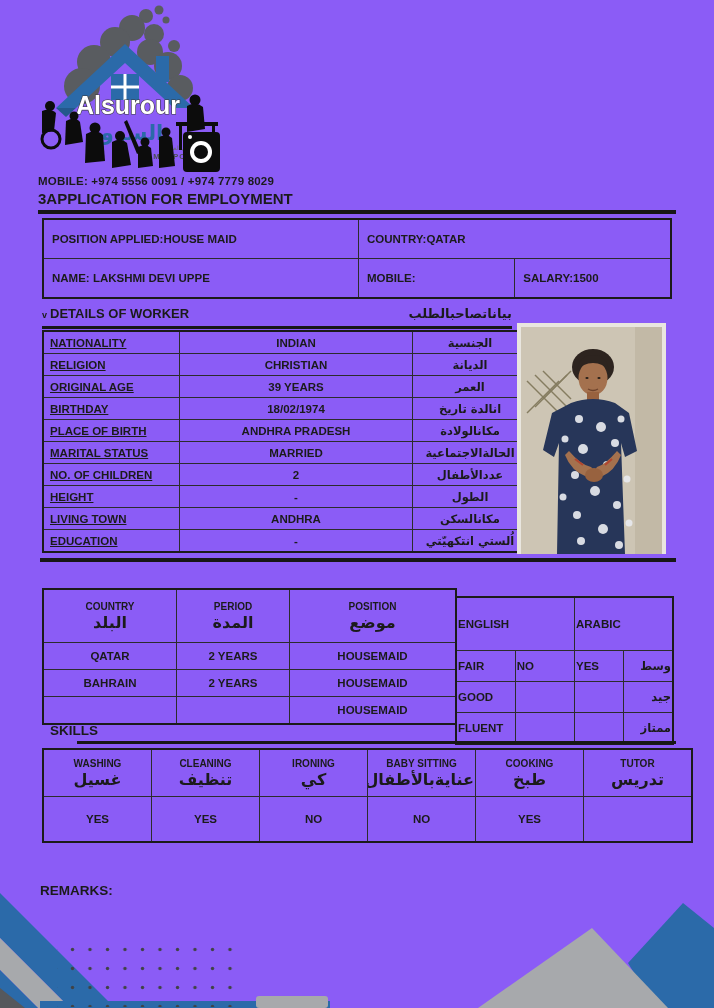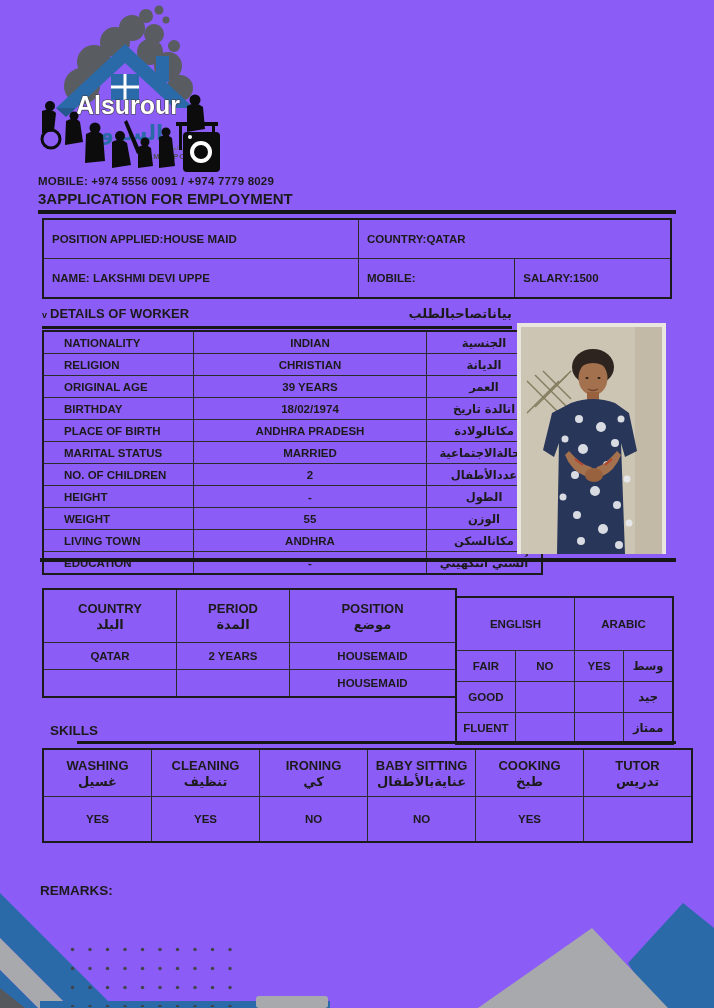--- a/index.html
+++ b/index.html
@@ -26,37 +26,37 @@
   .h-remarks{left:40px;top:835px;font-size:13.5px;font-weight:700;margin-top:48px;}
   
   table.tbl{border-collapse:collapse;table-layout:fixed;}
   table.tbl td{border:1px solid #2c2c2c;font-size:11.5px;font-weight:600;
                vertical-align:middle;overflow:hidden;}
   table.tbl{border:2px solid #1b1b1b;}
   .app-table{left:42px;top:218px;width:630px;}
   .app-table td{height:38px;padding:0 8px;}
   .det-table{left:42px;top:330px;width:470px;}
   .det-table td{height:19px;font-size:11px;}
-  .det-table td.lbl{padding-left:20px;}
+  .det-table td.lbl{padding-left:6px;text-decoration:underline;}
   .det-table td.val{text-align:center;}
   .det-table td.arc{text-align:center;font-size:11.5px;}
   .emp-table{left:42px;top:588px;width:403px;}
   .emp-table td{text-align:center;}
   .emp-table td.hed{height:50px;}
   .emp-table td.dat{height:24px;}
   .lang-table{left:455px;top:596px;width:210px;}
-  .lang-table td{text-align:center;font-size:11px;}
+  .lang-table td{font-size:11px;}
   .lang-table td.hed{height:50px;font-size:11.5px;}
   .lang-table td.r{height:28px;}
   .skl-table{left:42px;top:748px;width:630px;border-width:1.5px;}
   .skl-table td{text-align:center;}
   .skl-table td.hed{height:44px;}
   .skl-table td.dat{height:42px;}
-  .hed .en{display:block;font-size:13px;font-weight:600;}
-  .hed .arx{display:block;font-size:13px;font-weight:600;margin-top:1px;}
+  .hed .en{display:block;font-size:10px;font-weight:600;}
+  .hed .arx{display:block;font-size:16px;font-weight:600;margin-top:1px;}
   
   .photo{left:517px;top:323px;width:149px;height:231px;}
   .logo{left:28px;top:4px;width:214px;height:172px;}
   .deco{left:0;top:833px;width:714px;height:175px;pointer-events:none;}
 </style>
 </head>
 <body>
 
 <div id="page">
 
@@ -181,25 +181,20 @@
           <td class="lbl">NO. OF CHILDREN</td>
           <td class="val">2</td>
           <td class="arc ar">عددالأطفال</td>
         </tr>
     <tr>
           <td class="lbl">HEIGHT</td>
           <td class="val">-</td>
           <td class="arc ar">الطول</td>
         </tr>
     <tr>
-          <td class="lbl">WEIGHT</td>
-          <td class="val">55</td>
-          <td class="arc ar">الوزن</td>
-        </tr>
-    <tr>
           <td class="lbl">LIVING TOWN</td>
           <td class="val">ANDHRA</td>
           <td class="arc ar">مكانالسكن</td>
         </tr>
     <tr>
           <td class="lbl">EDUCATION</td>
           <td class="val">-</td>
           <td class="arc ar">اُلستي انتكهيّتي</td>
         </tr>
   </tbody>
@@ -274,20 +269,25 @@
         <span class="en">POSITION</span>
         <span class="arx ar">موضع</span>
       </td>
     </tr>
     <tr>
       <td class="dat">QATAR</td>
       <td class="dat">2 YEARS</td>
       <td class="dat">HOUSEMAID</td>
     </tr>
     <tr>
+      <td class="dat">BAHRAIN</td>
+      <td class="dat">2 YEARS</td>
+      <td class="dat">HOUSEMAID</td>
+    </tr>
+    <tr>
       <td class="dat"></td>
       <td class="dat"></td>
       <td class="dat">HOUSEMAID</td>
     </tr>
   </tbody>
     </table>
 
   <table class="abs tbl lang-table">
     <tbody>
         <tr>

